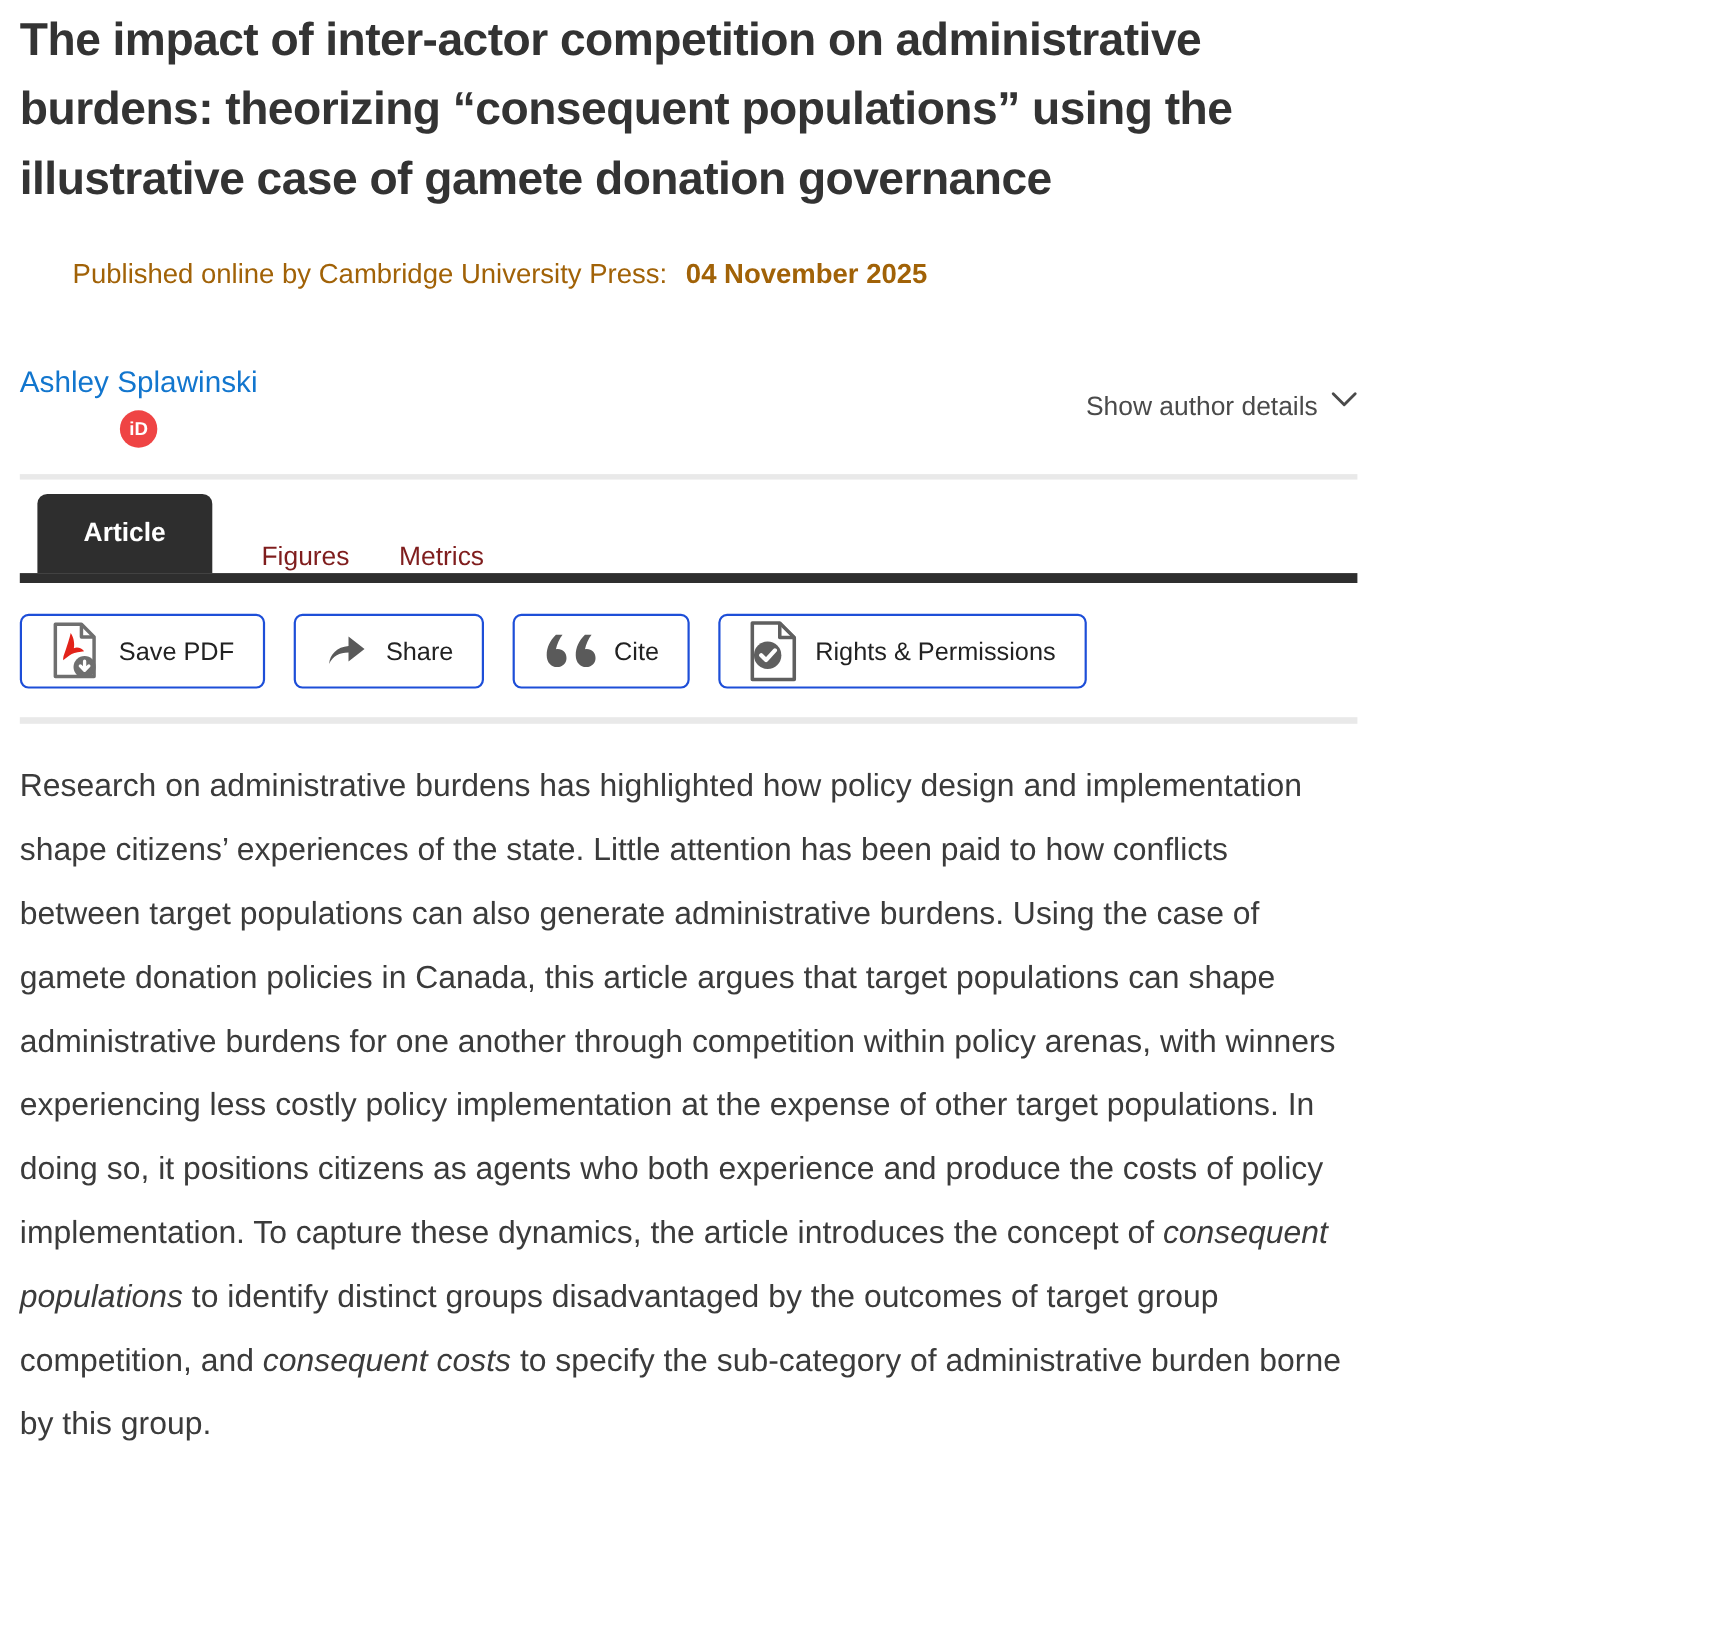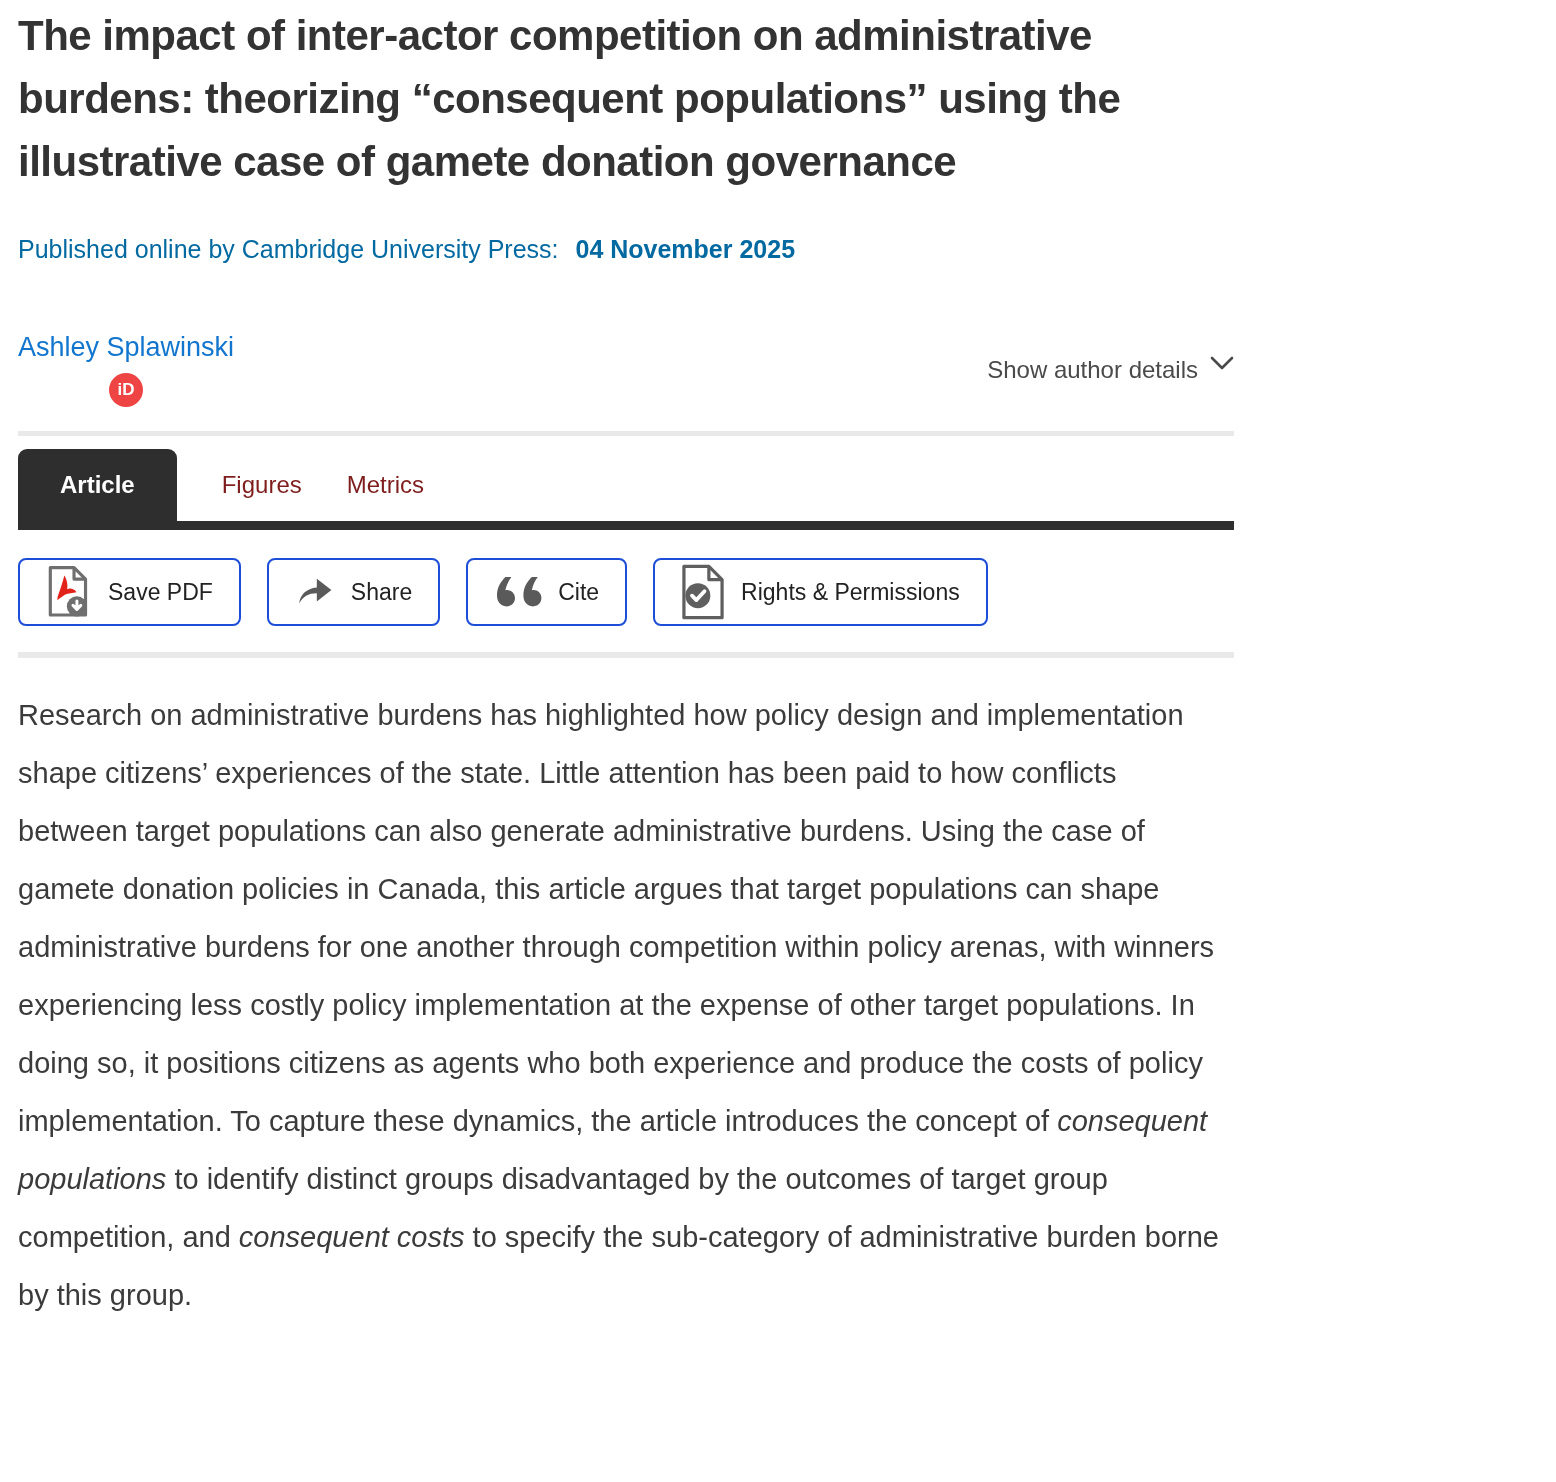--- a/index.html
+++ b/index.html
@@ -20,21 +20,22 @@
     font-weight: 700;
     line-height: 63px;
     letter-spacing: -0.5px;
     color: #333333;
   }
 
   
   .published-line {
     margin-top: 42px;
     font-size: 25px;
-    color: #0369a1;
+    color: #a16207;
+    margin-left: 48px;
   }
   .published-line .date { font-weight: 700; margin-left: 10px; }
 
   
   .author-row {
     margin-top: 68px;
     display: flex;
     align-items: center;
     justify-content: space-between;
   }
@@ -76,22 +77,23 @@
   .divider-light {
     margin-top: 26px;
     height: 6px;
     background: #e9e9e9;
   }
 
   
   .tabbar { margin-top: 13px; }
   .tabs-row {
     display: flex;
-    align-items: center;
+    align-items: flex-end;
     height: 72px;
+    margin-left: 16px;
   }
   .tab {
     font-size: 24px;
     color: #7f1d1d;
     cursor: pointer;
   }
   .tab.active {
     height: 72px;
     display: flex;
     align-items: center;

